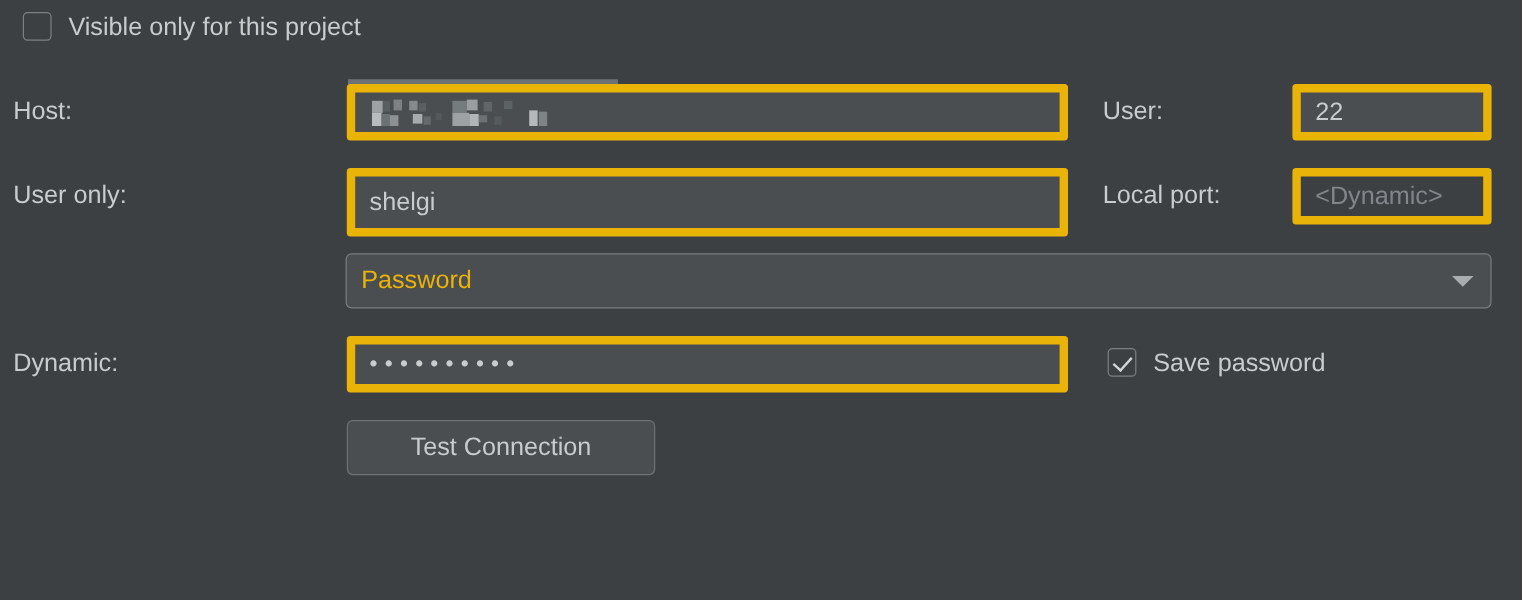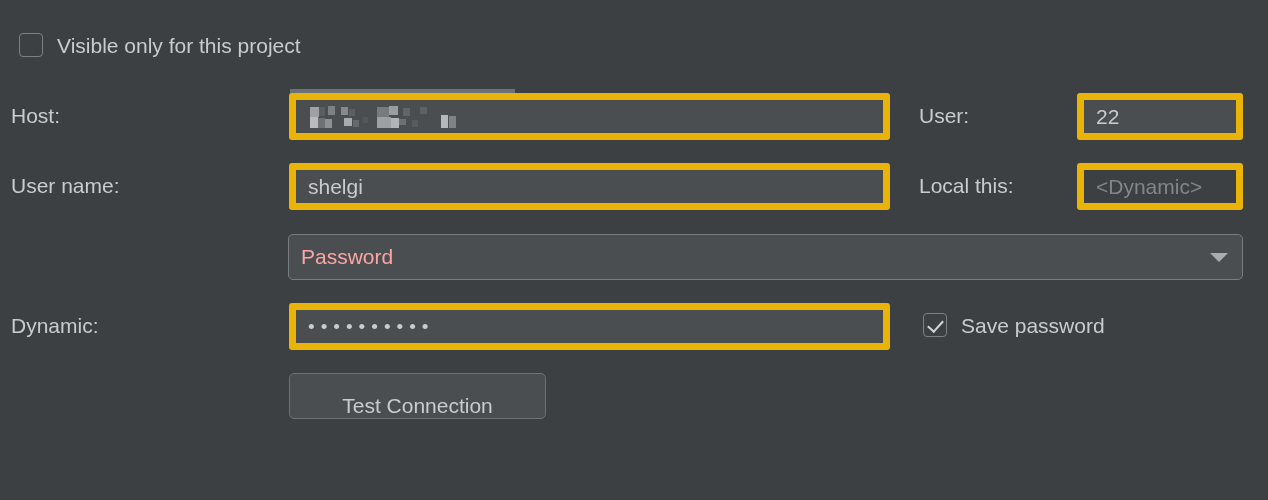--- a/index.html
+++ b/index.html
@@ -12,21 +12,20 @@
     background: #3c4043;
     font-family: "Liberation Sans", sans-serif;
     color: #c9cccd;
     overflow: hidden;
     position: relative;
   }
 
   .panel {
     position: absolute;
     inset: 0;
-    margin-top: 23px;
   }
 
   
   .row {
     position: absolute;
     display: flex;
     align-items: center;
   }
   .label {
     font-size: 21px;
@@ -110,21 +109,21 @@
   .combo {
     box-sizing: border-box;
     border: 1px solid #797d80;
     background: #4a4e51;
     border-radius: 5px;
     position: absolute;
     display: flex;
     align-items: center;
     padding: 0 12px;
     font-size: 21px;
-    color: #fca5a5;
+    color: #eab308;
   }
   .combo .arrow {
     position: absolute;
     right: 14px;
     top: 50%;
     width: 0;
     height: 0;
     margin-top: -4px;
     border-left: 9px solid transparent;
     border-right: 9px solid transparent;
@@ -190,28 +189,28 @@
   </div>
 
   <div class="row" style="left:919px; top:82px;">
     <span class="label">User:</span>
   </div>
   <div class="field" style="left:1077px; top:70px; width:166px; height:47px;">
     <span>22</span>
   </div>
 
   <div class="row" style="left:11px; top:152px;">
-    <span class="label">User name:</span>
-  </div>
-  <div class="field" style="left:289px; top:140px; width:601px; height:47px;">
+    <span class="label">User only:</span>
+  </div>
+  <div class="field" style="left:289px; top:140px; width:601px; height:57px;">
     <span>shelgi</span>
   </div>
 
   <div class="row" style="left:919px; top:152px;">
-    <span class="label">Local this:</span>
+    <span class="label">Local port:</span>
   </div>
   <div class="field empty-disabled" style="left:1077px; top:140px; width:166px; height:47px;">
     <span class="placeholder">&lt;Dynamic&gt;</span>
   </div>
 
   <div class="combo" style="left:288px; top:211px; width:955px; height:46px;">
     <span>Password</span>
     <span class="arrow"></span>
   </div>
 
@@ -220,17 +219,17 @@
   </div>
   <div class="field" style="left:289px; top:280px; width:601px; height:47px;">
     <span class="masked">••••••••••</span>
   </div>
 
   <div class="row cb-wrap" style="left:923px; top:290px;">
     <span class="checkbox checked"></span>
     <span class="label">Save password</span>
   </div>
 
-  <div class="button" style="left:289px; top:350px; width:257px; height:46px;align-items:flex-end;">
+  <div class="button" style="left:289px; top:350px; width:257px; height:46px;">
     <span>Test Connection</span>
   </div>
 
 </div>
 
 </body></html>

